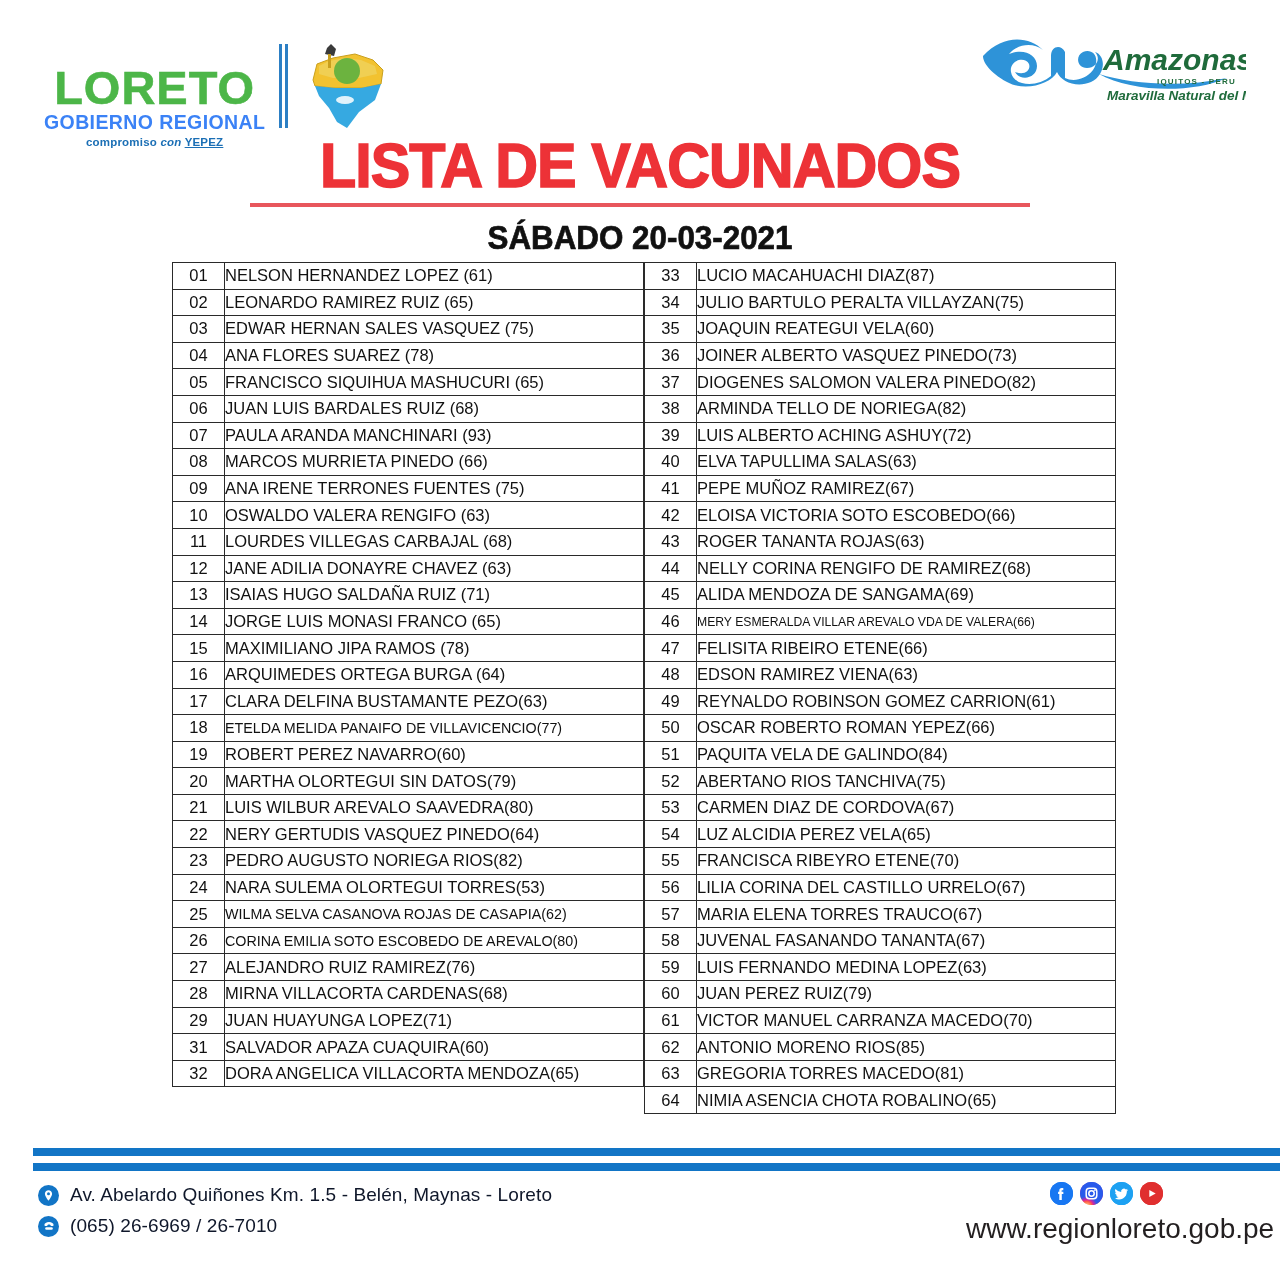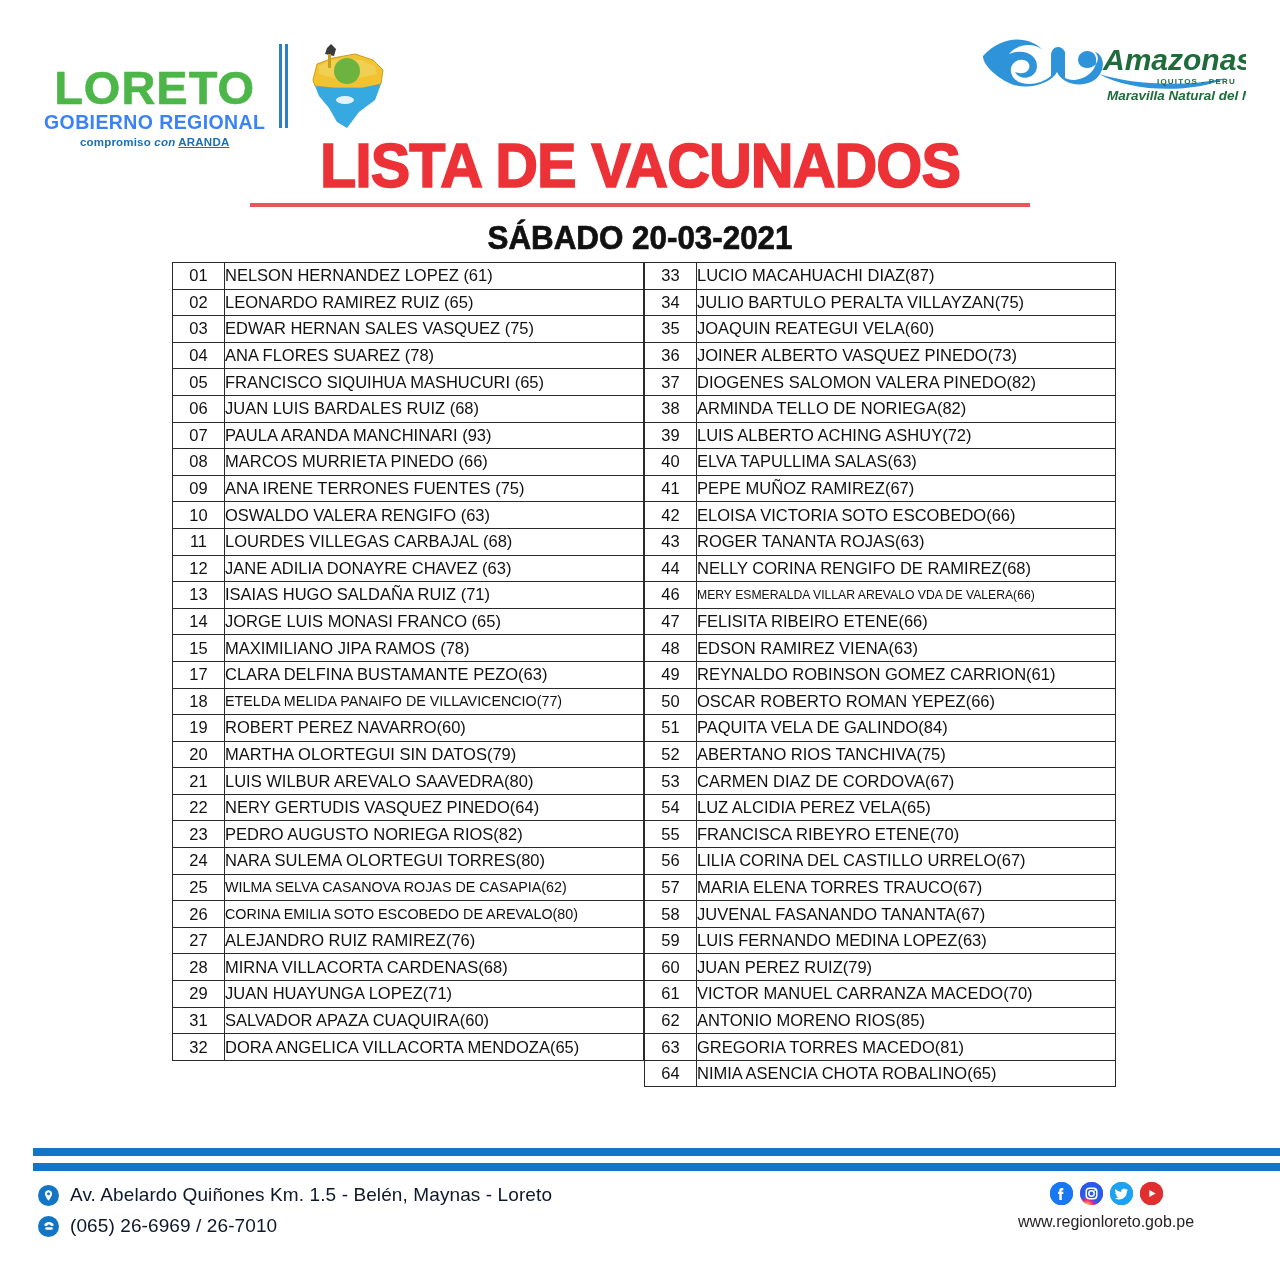--- a/index.html
+++ b/index.html
@@ -217,36 +217,36 @@
     font-family: "Liberation Sans", sans-serif;
     font-weight: bold;
     font-size: 15px;
   }
   .soc-fb { background: #1877F2; }
   .soc-ig { background: radial-gradient(circle at 30% 107%, #fdf497 0%, #fd5949 45%, #d6249f 60%, #285AEB 90%); }
   .soc-tw { background: #1DA1F2; }
   .soc-yt { background: #E02F2F; }
   .web-url {
     font-family: "Liberation Sans", sans-serif;
-    font-size: 16px;
+    font-size: 28px;
     color: #231f20;
   }
 </style>
 </head>
 <body>
 
 <div class="page">
 
   <div class="header">
 
     <div class="logo-loreto">
       <div class="loreto-text">
         <div class="loreto-word">LORETO</div>
         <div class="loreto-sub">GOBIERNO REGIONAL</div>
-        <div class="loreto-tag"><span>compromiso</span> <span class="ital">con</span> <span class="ul">ARANDA</span></div>
+        <div class="loreto-tag"><span>compromiso</span> <span class="ital">con</span> <span class="ul">YEPEZ</span></div>
       </div>
       <div class="loreto-bars"></div>
       <svg class="loreto-map" viewBox="0 0 88 92">
         <path d="M10 40 L14 24 L30 18 L52 14 L70 20 L80 30 L78 44 L60 48 L30 48 L12 46 Z" fill="#F2C230" stroke="#C9A01E" stroke-width="1"></path>
         <path d="M16 26 L26 21 L42 18 L58 20 L72 26 L74 34 L56 38 L30 38 L16 34 Z" fill="#EFD25C" opacity="0.8"></path>
         <circle cx="44" cy="31" r="13" fill="#6CB33F"></circle>
         <path d="M22 14 L24 8 L28 4 L33 9 L31 16 Z" fill="#3a3a3a"></path>
         <rect x="25" y="14" width="3" height="14" fill="#C9A01E"></rect>
         <path d="M12 46 L32 48 L58 48 L78 44 L72 60 L56 72 L44 88 L34 82 L26 68 L16 56 Z" fill="#36A9E1"></path>
         <ellipse cx="42" cy="60" rx="9" ry="4" fill="#ffffff" opacity="0.85"></ellipse>
@@ -328,20 +328,24 @@
             </tr>
             <tr>
               <td class="num">14</td>
               <td class="nm">JORGE LUIS MONASI FRANCO (65)</td>
             </tr>
             <tr>
               <td class="num">15</td>
               <td class="nm">MAXIMILIANO JIPA RAMOS (78)</td>
             </tr>
             <tr>
+              <td class="num">16</td>
+              <td class="nm">ARQUIMEDES ORTEGA BURGA (64)</td>
+            </tr>
+            <tr>
               <td class="num">17</td>
               <td class="nm">CLARA DELFINA BUSTAMANTE PEZO(63)</td>
             </tr>
             <tr>
               <td class="num">18</td>
               <td class="nm sm">ETELDA MELIDA PANAIFO DE VILLAVICENCIO(77)</td>
             </tr>
             <tr>
               <td class="num">19</td>
               <td class="nm">ROBERT PEREZ NAVARRO(60)</td>
@@ -357,21 +361,21 @@
             <tr>
               <td class="num">22</td>
               <td class="nm">NERY GERTUDIS VASQUEZ PINEDO(64)</td>
             </tr>
             <tr>
               <td class="num">23</td>
               <td class="nm">PEDRO AUGUSTO NORIEGA RIOS(82)</td>
             </tr>
             <tr>
               <td class="num">24</td>
-              <td class="nm">NARA SULEMA OLORTEGUI TORRES(80)</td>
+              <td class="nm">NARA SULEMA OLORTEGUI TORRES(53)</td>
             </tr>
             <tr>
               <td class="num">25</td>
               <td class="nm sm">WILMA SELVA CASANOVA ROJAS DE CASAPIA(62)</td>
             </tr>
             <tr>
               <td class="num">26</td>
               <td class="nm sm">CORINA EMILIA SOTO ESCOBEDO DE AREVALO(80)</td>
             </tr>
             <tr>
@@ -440,20 +444,24 @@
               <td class="num">42</td>
               <td class="nm">ELOISA VICTORIA SOTO ESCOBEDO(66)</td>
             </tr>
             <tr>
               <td class="num">43</td>
               <td class="nm">ROGER TANANTA ROJAS(63)</td>
             </tr>
             <tr>
               <td class="num">44</td>
               <td class="nm">NELLY CORINA RENGIFO DE RAMIREZ(68)</td>
+            </tr>
+            <tr>
+              <td class="num">45</td>
+              <td class="nm">ALIDA MENDOZA DE SANGAMA(69)</td>
             </tr>
             <tr>
               <td class="num">46</td>
               <td class="nm xs">MERY ESMERALDA VILLAR AREVALO VDA DE VALERA(66)</td>
             </tr>
             <tr>
               <td class="num">47</td>
               <td class="nm">FELISITA RIBEIRO ETENE(66)</td>
             </tr>
             <tr>

